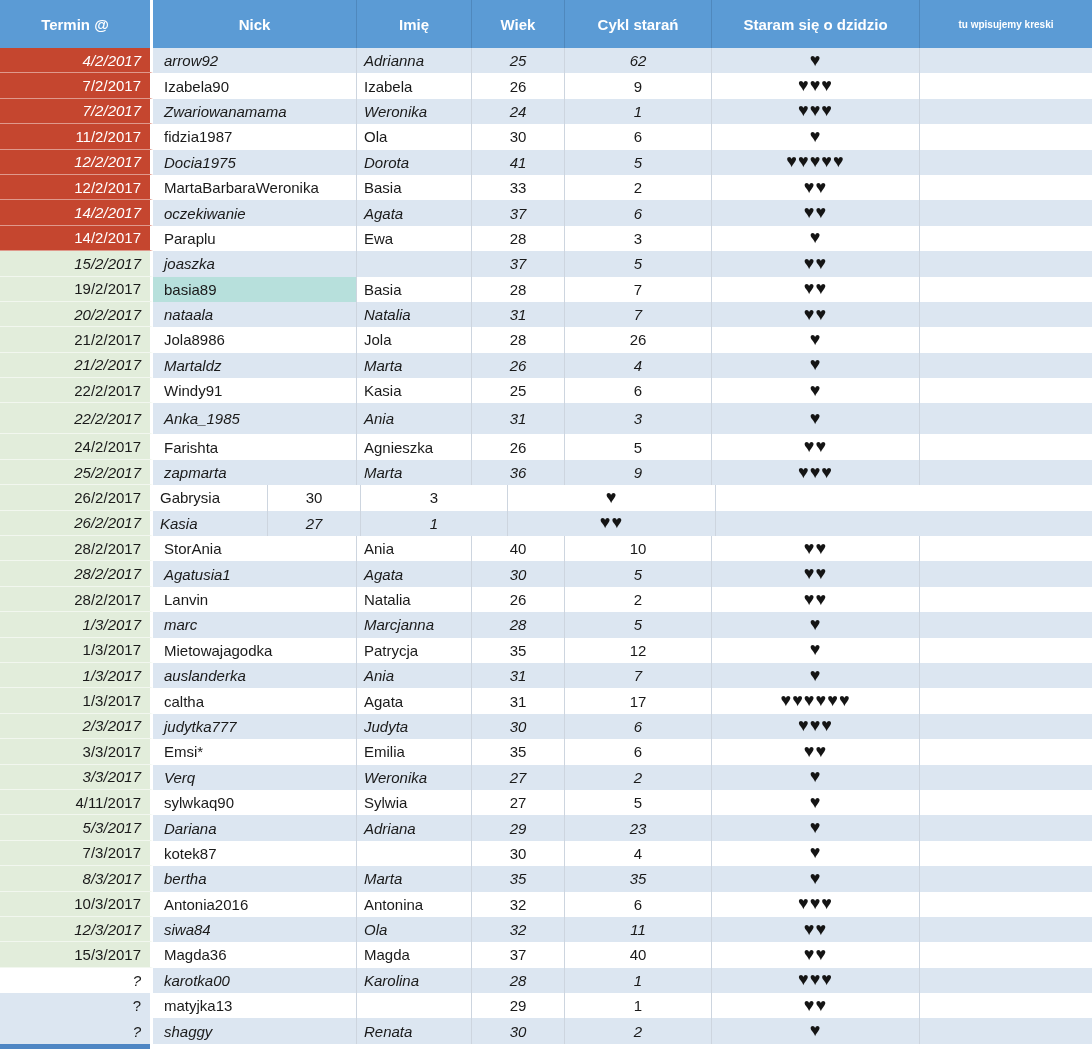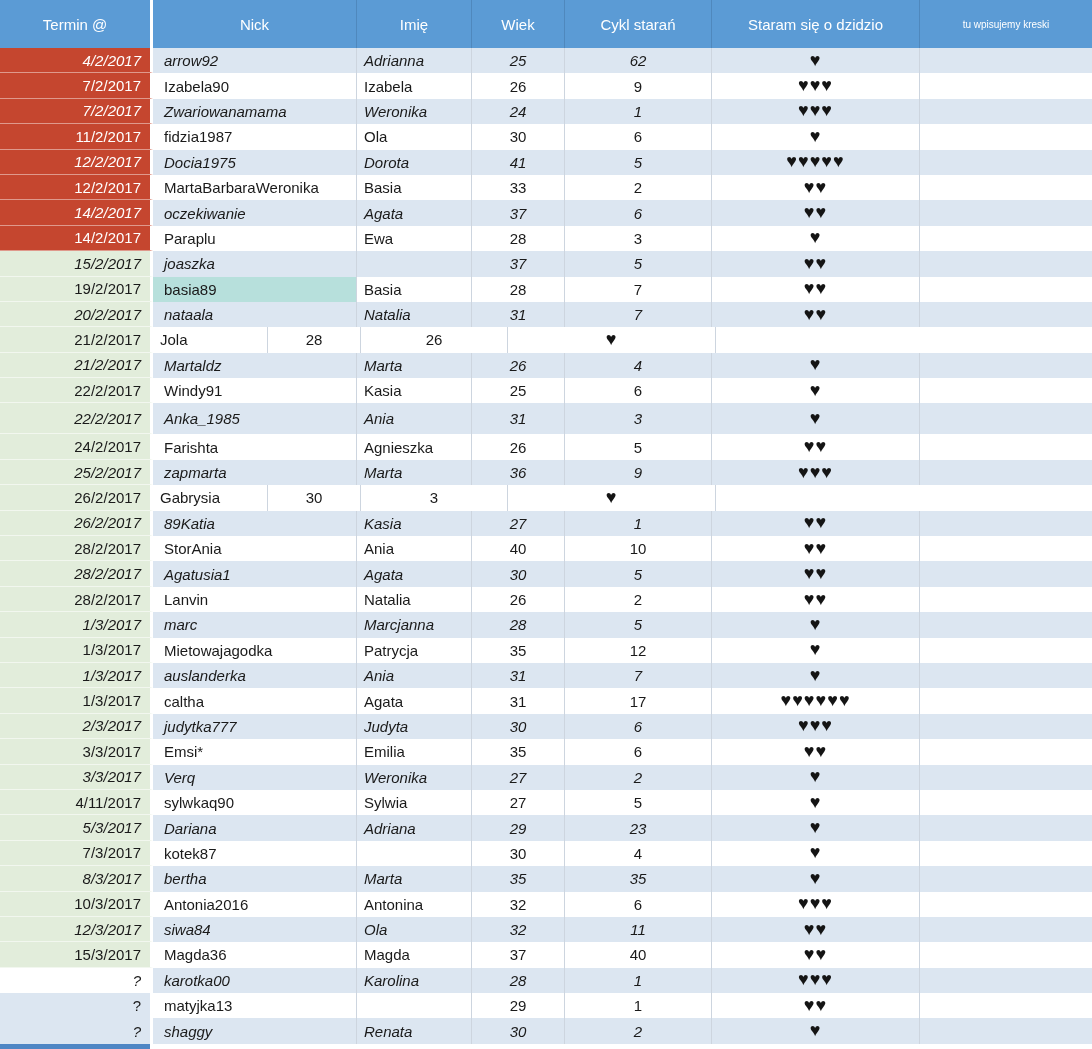--- a/index.html
+++ b/index.html
@@ -18,21 +18,21 @@
   .c1{width:204px;padding-left:11px;}
   .c2{width:115px;padding-left:7px;}
   .c3{width:93px;justify-content:center;}
   .c4{width:147px;justify-content:center;}
   .c5{width:208px;justify-content:center;}
   .c6{width:172px;border-right:none;}
   
   .header{height:48px;background:var(--headerbg,#5B9BD5);}
   .header .cell{
     justify-content:center;padding:14px;color:var(--headertext,#fff);
-    font-weight:normal;font-size:15px;border-right:1px solid rgba(70,120,170,.55);
+    font-weight:bold;font-size:15px;border-right:1px solid rgba(70,120,170,.55);
   }
   .header .c0{border-right:3px solid #fff;}
   .header .c6{border-right:none;font-size:10px;}
   
   .d-red{background:var(--red,#C5462F);color:var(--redtext,#fff);border-bottom:1px solid rgba(255,255,255,.45);}
   .d-green{background:var(--green,#E2EDDB);border-bottom:1px solid rgba(255,255,255,.55);}
   .d-white{background:#fff;}
   .d-blue{background:var(--rowalt,#DCE6F1);}
   .nick-hl{background:var(--teal,#B7E0DC);text-align:center;}
   .hearts{font-size:18px;letter-spacing:1px;line-height:1;color:#141414;padding-bottom:2px;}
@@ -172,20 +172,21 @@
         <div class="cell c2">Natalia</div>
         <div class="cell c3">31</div>
         <div class="cell c4">7</div>
         <div class="cell c5 hearts">
           <span>♥♥</span>
         </div>
         <div class="cell c6"></div>
       </div>
       <div class="row">
         <div class="cell c0 d-green">21/2/2017</div>
+        <div class="cell c1">Jola8986</div>
         <div class="cell c2">Jola</div>
         <div class="cell c3">28</div>
         <div class="cell c4">26</div>
         <div class="cell c5 hearts">
           <span>♥</span>
         </div>
         <div class="cell c6"></div>
       </div>
       <div class="row band">
         <div class="cell c0 d-green">21/2/2017</div>
@@ -247,21 +248,20 @@
         <div class="cell c2">Gabrysia</div>
         <div class="cell c3">30</div>
         <div class="cell c4">3</div>
         <div class="cell c5 hearts">
           <span>♥</span>
         </div>
         <div class="cell c6"></div>
       </div>
       <div class="row band">
         <div class="cell c0 d-green">26/2/2017</div>
-        <div class="cell c1">89Katia</div>
         <div class="cell c2">Kasia</div>
         <div class="cell c3">27</div>
         <div class="cell c4">1</div>
         <div class="cell c5 hearts">
           <span>♥♥</span>
         </div>
         <div class="cell c6"></div>
       </div>
       <div class="row">
         <div class="cell c0 d-green">28/2/2017</div>

